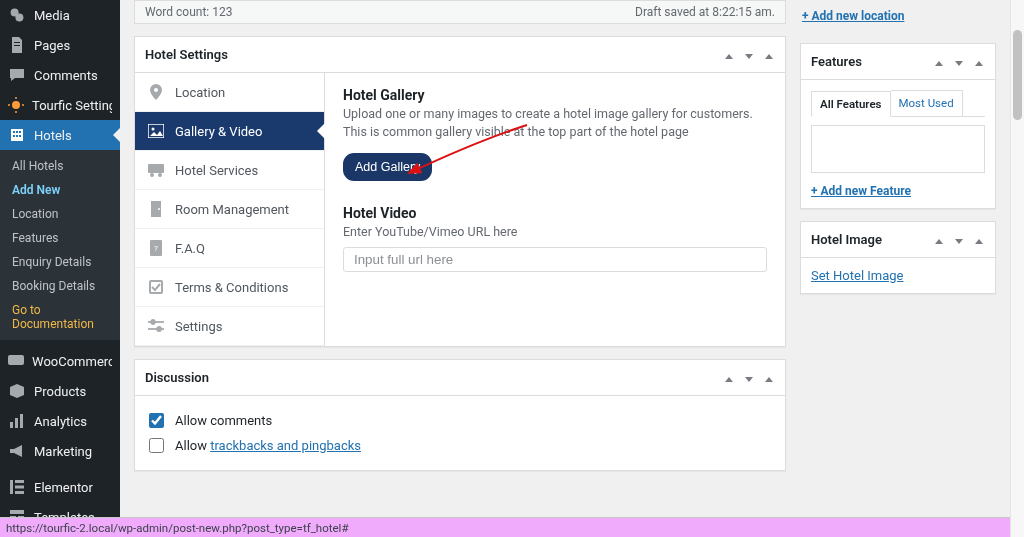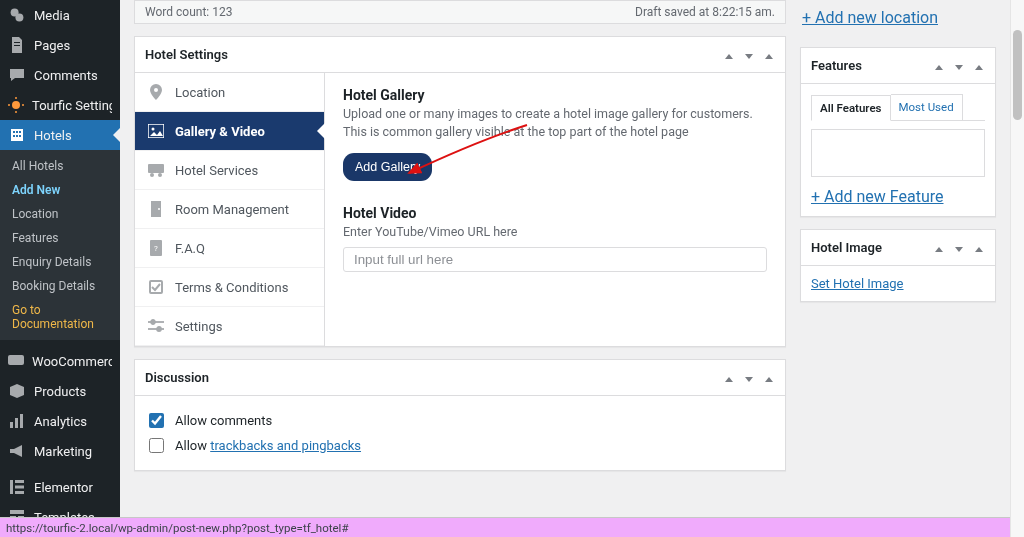--- a/index.html
+++ b/index.html
@@ -112,21 +112,21 @@
     background:#fff;
   }
   .hs-tab{
     display:flex; align-items:center; gap:10px;
     padding:10px 12px; color:#50575e; border-bottom:1px solid #f0f0f1;
     cursor:pointer; font-size:13px;
     position:relative;
   }
   .hs-tab .hs-icon{width:18px; height:18px; display:flex; align-items:center; justify-content:center; color:#a7aaad}
   .hs-tab.active{
-    background:var(--wp-accent-dk); color:#fff; font-weight:700;
+    background:var(--wp-accent-dk); color:#fff; font-weight:400;
   }
   .hs-tab.active .hs-icon{color:#fff}
   .hs-tab.active::after{
     content:""; position:absolute; right:-1px; top:50%; transform:translateY(-50%);
     width:0;height:0;border-top:8px solid transparent;border-bottom:8px solid transparent;border-right:8px solid #fff;
   }
   .hs-content{flex:1; padding:14px 18px}
   .hs-content h3{margin:0 0 2px 0; font-size:14px}
   .hs-content .desc{color:var(--text-muted); font-size:12.5px; line-height:1.45; margin:0 0 12px 0}
   .btn-primary{
@@ -152,21 +152,21 @@
   .tabs-inline{display:flex; gap:0; border-bottom:1px solid var(--border-light); margin-bottom:8px}
   .tabs-inline span{
     display:inline-block; padding:5px 8px; border:1px solid var(--border-light);
     border-bottom:none; font-size:11.5px; cursor:pointer; color:var(--wp-link);
     background:#fff;
   }
   .tabs-inline span.active{color:#1d2327; font-weight:600; border-bottom:1px solid #fff; position:relative; top:1px}
   .feature-box{
     border:1px solid var(--border-light); height:48px; margin-bottom:10px;
   }
-  .right-link{font-size:16px; color:var(--wp-link); text-decoration:underline; cursor:pointer; font-weight:400}
+  .right-link{font-size:12px; color:var(--wp-link); text-decoration:underline; cursor:pointer; font-weight:700}
 
   
   .status-url{
     position:absolute; left:0; bottom:0; right:14px; height:20px;
     background:#f0abfc; color:#3c434a; font-size:11.5px; padding:3px 6px;
     overflow:hidden; white-space:nowrap;
     border-top:1px solid #c7c7c7;
   }
 
   

